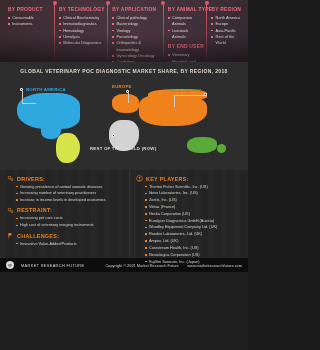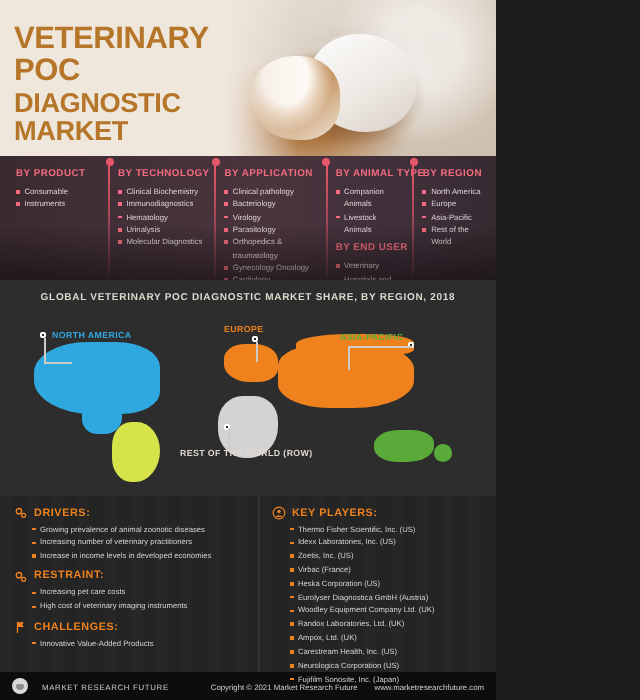--- a/index.html
+++ b/index.html
@@ -175,31 +175,20 @@
                      background:#8d8d8d; border-radius:1px 1px 2px 2px; }
   .f-brand { font-size:3.9px; letter-spacing:0.35px; color:#cfcfcf; }
   .f-copy  { font-size:3.9px; color:#cfcfcf; margin-left:14px; }
   .f-url   { font-size:3.9px; color:#cfcfcf; margin-left:auto; }
 </style>
 </head>
 <body>
 
 <div class="poster">
 
-  <div class="hero">
-    <div class="hero-photo"></div>
-    <div class="hero-fade"></div>
-    <div class="hero-text">
-      <div class="hero-title">
-        <span>VETERINARY POC</span>
-        <span class="l2">DIAGNOSTIC MARKET</span>
-      </div>
-
-    </div>
-  </div>
 
   <div class="segments">
 
     <div class="seg-col c1">
       <div class="seg-h">BY PRODUCT</div>
       <ul class="seg-list">
         <li>Consumable</li>
         <li>Instruments</li>
       </ul>
     </div>

